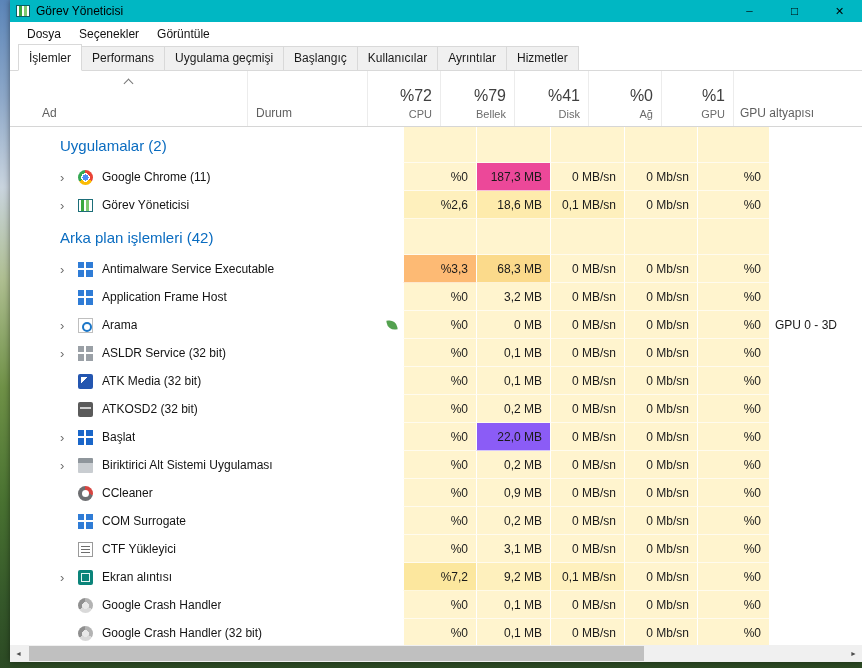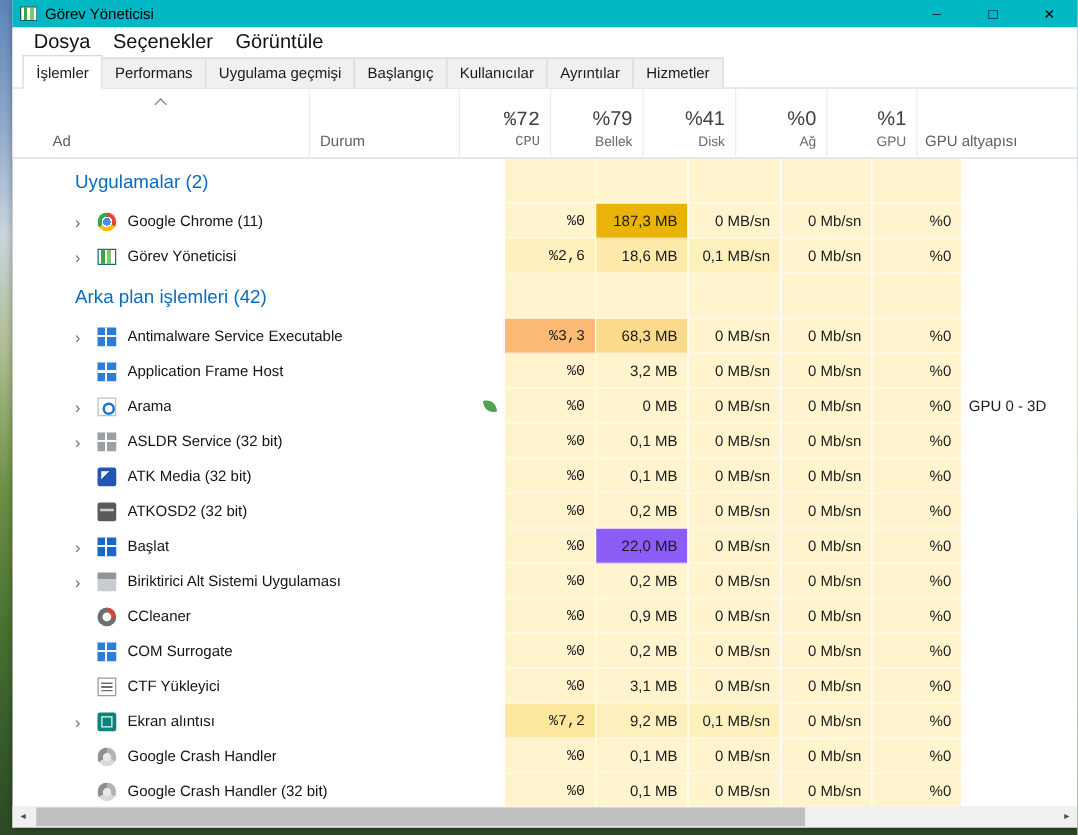--- a/index.html
+++ b/index.html
@@ -29,21 +29,21 @@
   }
   .title-text { font-size:12px; line-height:22px; }
   .win-controls { margin-left:auto; display:flex; height:22px; }
   .win-btn { width:45px; height:22px; display:flex; align-items:center; justify-content:center;
     font-size:11px; color:#000; cursor:default; }
   .glyph-min::before { content:"─"; font-size:9px; }
   .glyph-max::before { content:"□"; font-size:12px; }
   .glyph-close::before { content:"✕"; font-size:11px; }
   
   .menubar { height:23px; background:#fff; display:flex; align-items:center; padding-left:8px; flex:0 0 auto; }
-  .menu-item { font-size:16px; color:#111; padding:3px 9px; }
+  .menu-item { font-size:12px; color:#111; padding:3px 9px; }
   
   .tabstrip { height:26px; background:#fff; border-bottom:1px solid #d9d9d9; display:flex; align-items:flex-end; padding-left:8px; flex:0 0 auto; }
   .tab {
     font-size:12px; color:#1a1a1a; padding:4px 10px 5px 10px; background:#f0f0f0;
     border:1px solid #d9d9d9; border-bottom:none; margin-right:-1px; position:relative;
   }
   .tab.selected { background:#fff; padding-top:6px; z-index:2; margin-bottom:-1px; border-bottom:1px solid #fff; }
   
   .colheader { height:56px; display:flex; flex:0 0 auto; border-bottom:1px solid #d6d6d6; background:#fff; }
   .h-name { width:237px; position:relative; }
@@ -66,21 +66,21 @@
   .row { display:flex; height:28px; }
   .row.group-row { height:36px; }
   .cell { height:100%; }
   .c-name { width:237px; display:flex; align-items:center; padding-left:14px; background:#fff; }
   .chevron-slot { width:18px; font-size:13px; color:#6d6d6d; flex:0 0 auto; }
   .group-label { font-size:15px; color:#0a6cc0; }
   .proc-label { font-size:12px; color:#141414; margin-left:9px; white-space:nowrap; overflow:hidden; }
   .c-durum { width:120px; background:#fff; display:flex; align-items:center; justify-content:flex-end; padding-right:6px; }
   .c-metric { display:flex; align-items:center; justify-content:flex-end; padding-right:8px;
     font-size:12px; color:#1a1a1a; border-left:1px solid #fff; border-bottom:1px solid rgba(255,255,255,.65); }
-  .w-cpu  { width:73px;font-family:Liberation Mono, monospace; } .w-mem { width:74px; } .w-disk { width:74px;text-align:center; }
+  .w-cpu  { width:73px; } .w-mem { width:74px; } .w-disk { width:74px;text-align:center; }
   .w-net  { width:73px; } .w-gpu { width:72px; }
   .c-engine { width:95px; background:#fff; display:flex; align-items:center; padding-left:6px; font-size:12px; color:#1a1a1a; }
   
   .ico { width:15px; height:15px; flex:0 0 auto; position:relative; display:inline-block; }
   .i-chrome { border-radius:50%;
     background:
       radial-gradient(circle at center, #4e8cf5 0 29%, #fff 29% 40%, rgba(0,0,0,0) 40%),
       conic-gradient(#ea4335 0 33%, #fbbc05 33% 66%, #34a853 66% 100%); }
   .i-taskmgr { width:15px; height:13px; border:1px solid #1d6e79; background:
       linear-gradient(90deg, transparent 0 2px, #39a83e 2px 5px, transparent 5px 7px, #7ec96f 7px 10px, transparent 10px) #fff; }
@@ -210,21 +210,21 @@
           <div class="cell c-engine"></div>
         </div>
         <div class="row proc-row">
           <div class="cell c-name">
             <span class="chevron-slot">›</span>
             <span class="ico i-chrome"></span>
             <span class="proc-label">Google Chrome (11)</span>
           </div>
           <div class="cell c-durum"></div>
           <div class="cell c-metric w-cpu" style="background: rgb(255, 244, 206);">%0</div>
-          <div class="cell c-metric w-mem" style="background: #eab308;">187,3 MB</div>
+          <div class="cell c-metric w-mem" style="background: #ec4899;">187,3 MB</div>
           <div class="cell c-metric w-disk" style="background: rgb(255, 244, 206);">0 MB/sn</div>
           <div class="cell c-metric w-net" style="background: rgb(255, 244, 206);">0 Mb/sn</div>
           <div class="cell c-metric w-gpu" style="background: rgb(255, 244, 206);">%0</div>
           <div class="cell c-engine"></div>
         </div>
         <div class="row proc-row">
           <div class="cell c-name">
             <span class="chevron-slot">›</span>
             <span class="ico i-taskmgr"></span>
             <span class="proc-label">Görev Yöneticisi</span>

